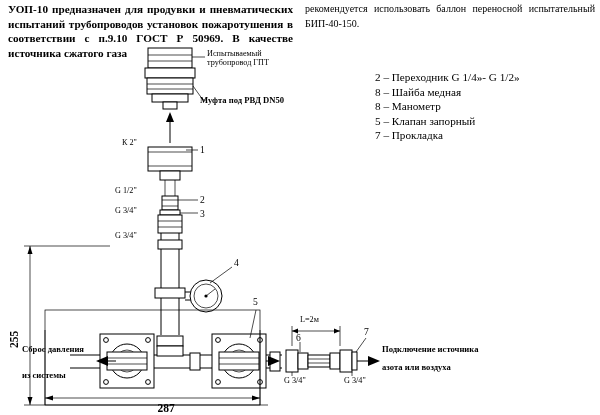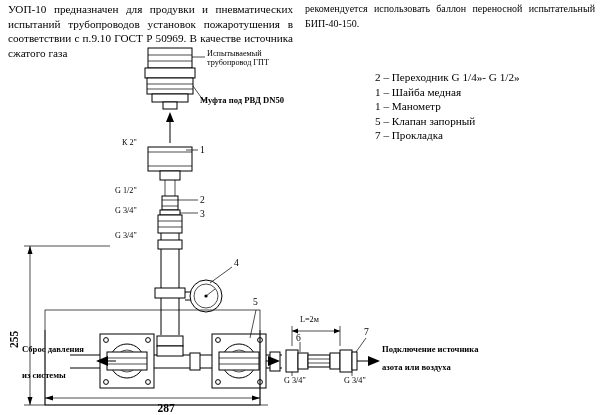--- a/index.html
+++ b/index.html
@@ -25,20 +25,21 @@
     font-family: "Liberation Serif", serif;
   }
   
   #intro-text {
     left: 8px;
     top: 2px;
     width: 285px;
     font-size: 11.2px;
     line-height: 14.5px;
     text-align: justify;
+    font-weight: bold;
   }
   #recommend-text {
     left: 305px;
     top: 2px;
     width: 290px;
     font-size: 10px;
     line-height: 14.5px;
     text-align: justify;
   }
   
@@ -85,22 +86,22 @@
 </head>
 <body>
 
 <div id="page">
 
   <div class="txt" id="intro-text">УОП-10 предназначен для продувки и пневматических испытаний трубопроводов установок пожаротушения в соответствии с п.9.10 ГОСТ Р 50969. В качестве источника сжатого газа</div>
   <div class="txt" id="recommend-text">рекомендуется использовать баллон переносной испытательный БИП-40-150.</div>
 
   <div class="txt" id="legend">
     <div>2 – Переходник G 1/4»- G 1/2»</div>
-    <div>1 – Шайба медная</div>
-    <div>1 – Манометр</div>
+    <div>8 – Шайба медная</div>
+    <div>8 – Манометр</div>
     <div>5 – Клапан запорный</div>
     <div>7 – Прокладка</div>
   </div>
 
   <svg id="diagram" width="600" height="415" viewBox="0 0 600 415">
 
     <g>
 
       <rect class="fillw" x="148" y="48" width="44" height="20"></rect>
       <line class="ln-thin" x1="148" y1="55" x2="192" y2="55"></line>

